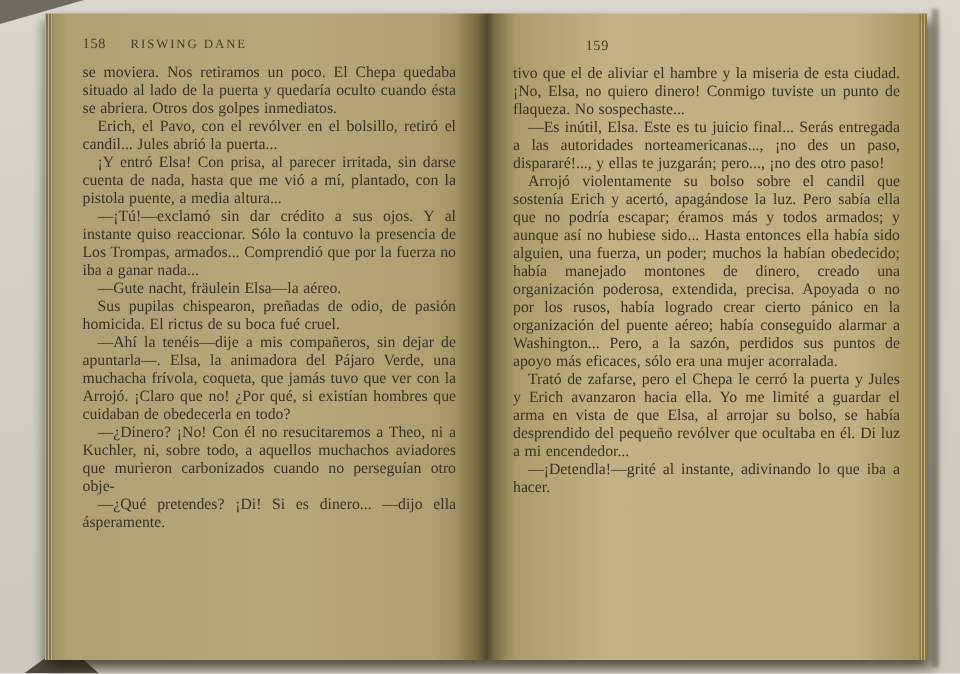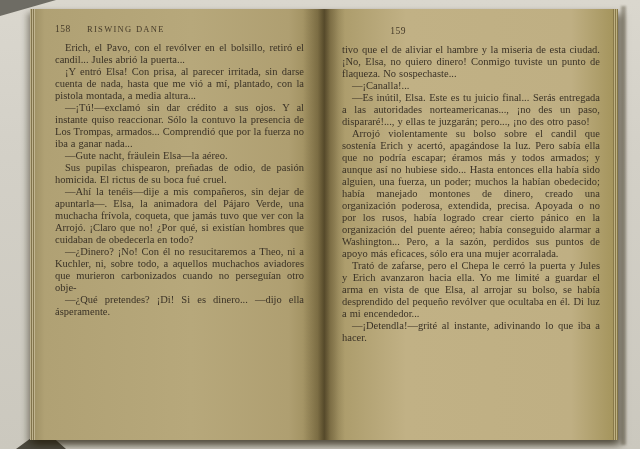--- a/index.html
+++ b/index.html
@@ -118,42 +118,42 @@
 
     <div class="page left">
       <div class="page-edge-left"></div>
       <div class="page-inner">
         <div class="pheader">
           <span class="num">158</span>
           <span class="run">RISWING DANE</span>
           <span class="spacer"></span>
         </div>
         <div class="bodytext">
+          <p class="noindent">se moviera. Nos retiramos un poco. El Chepa quedaba situado al lado de la puerta y quedaría oculto cuando ésta se abriera. Otros dos golpes inmediatos.</p>
           <p>Erich, el Pavo, con el revólver en el bolsillo, retiró el candil... Jules abrió la puerta...</p>
-          <p>¡Y entró Elsa! Con prisa, al parecer irritada, sin darse cuenta de nada, hasta que me vió a mí, plantado, con la pistola montada, a media altura...</p>
+          <p>¡Y entró Elsa! Con prisa, al parecer irritada, sin darse cuenta de nada, hasta que me vió a mí, plantado, con la pistola puente, a media altura...</p>
           <p>—¡Tú!—exclamó sin dar crédito a sus ojos. Y al instante quiso reaccionar. Sólo la contuvo la presencia de Los Trompas, armados... Comprendió que por la fuerza no iba a ganar nada...</p>
           <p>—Gute nacht, fräulein Elsa—la aéreo.</p>
           <p>Sus pupilas chispearon, preñadas de odio, de pasión homicida. El rictus de su boca fué cruel.</p>
           <p>—Ahí la tenéis—dije a mis compañeros, sin dejar de apuntarla—. Elsa, la animadora del Pájaro Verde, una muchacha frívola, coqueta, que jamás tuvo que ver con la Arrojó. ¡Claro que no! ¿Por qué, si existían hombres que cuidaban de obedecerla en todo?</p>
           <p>—¿Dinero? ¡No! Con él no resucitaremos a Theo, ni a Kuchler, ni, sobre todo, a aquellos muchachos aviadores que murieron carbonizados cuando no perseguían otro obje-</p>
           <p>—¿Qué pretendes? ¡Di! Si es dinero... —dijo ella ásperamente.</p>
         </div>
       </div>
     </div>
 
     <div class="page right">
       <div class="page-edge-right"></div>
       <div class="page-inner">
         <div class="pheader">
           <span class="spacer"></span>
           <span class="num r">159</span>
         </div>
         <div class="bodytext">
           <p class="noindent">tivo que el de aliviar el hambre y la miseria de esta ciudad. ¡No, Elsa, no quiero dinero! Conmigo tuviste un punto de flaqueza. No sospechaste...</p>
-          <p>—¡Canalla!...</p>
           <p>—Es inútil, Elsa. Este es tu juicio final... Serás entregada a las autoridades norteamericanas..., ¡no des un paso, dispararé!..., y ellas te juzgarán; pero..., ¡no des otro paso!</p>
           <p>Arrojó violentamente su bolso sobre el candil que sostenía Erich y acertó, apagándose la luz. Pero sabía ella que no podría escapar; éramos más y todos armados; y aunque así no hubiese sido... Hasta entonces ella había sido alguien, una fuerza, un poder; muchos la habían obedecido; había manejado montones de dinero, creado una organización poderosa, extendida, precisa. Apoyada o no por los rusos, había logrado crear cierto pánico en la organización del puente aéreo; había conseguido alarmar a Washington... Pero, a la sazón, perdidos sus puntos de apoyo más eficaces, sólo era una mujer acorralada.</p>
           <p>Trató de zafarse, pero el Chepa le cerró la puerta y Jules y Erich avanzaron hacia ella. Yo me limité a guardar el arma en vista de que Elsa, al arrojar su bolso, se había desprendido del pequeño revólver que ocultaba en él. Di luz a mi encendedor...</p>
           <p>—¡Detendla!—grité al instante, adivinando lo que iba a hacer.</p>
         </div>
       </div>
     </div>
 
     <div class="gutter"></div>
   </div>

